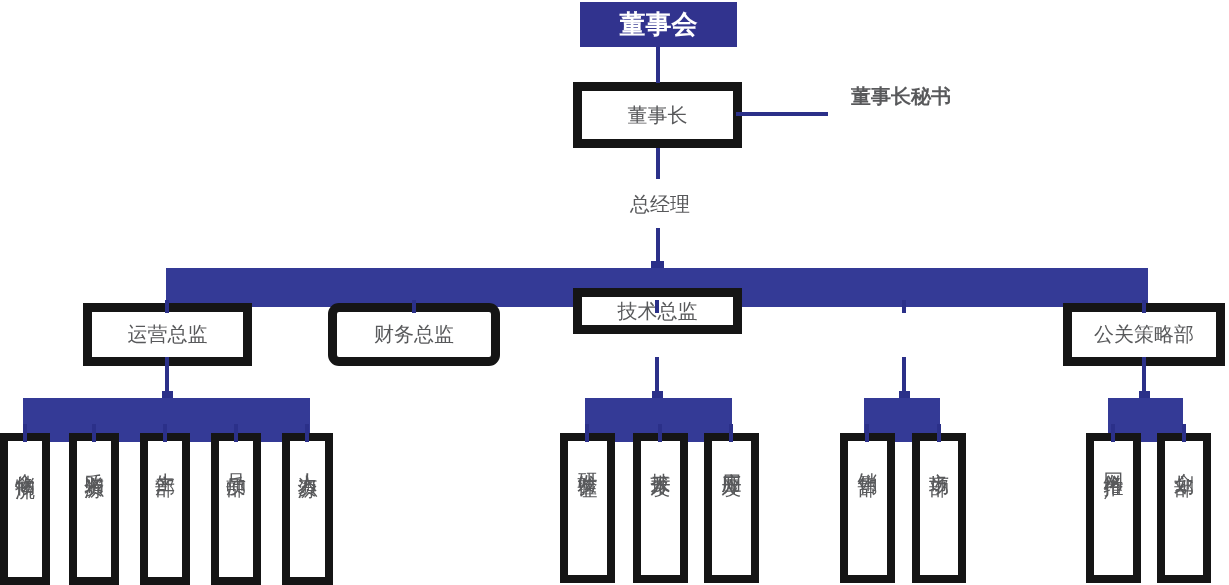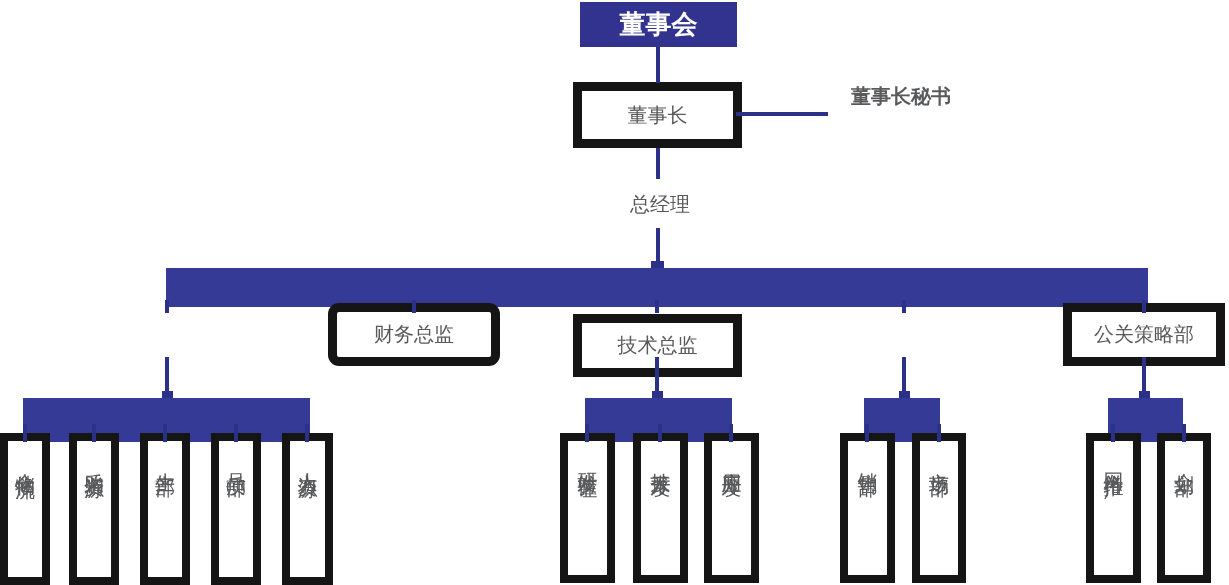--- a/index.html
+++ b/index.html
@@ -50,26 +50,27 @@
   <div class="abs lbl" style="left:846px;top:83px;width:110px;height:27px;font-weight:bold;">董事长秘书</div>
 
   <div class="abs vline" style="left:656px;top:148px;height:31px;"></div>
   <div class="abs lbl" style="left:622px;top:191px;width:76px;height:27px;">总经理</div>
   <div class="abs vline" style="left:656px;top:228px;height:34px;"></div>
   <div class="abs notch" style="left:651px;top:261px;width:13px;height:8px;"></div>
 
   <div class="abs bar" style="left:166px;top:268px;width:982px;height:39px;"></div>
 
   <div class="abs vline" style="left:165px;top:300px;height:13px;"></div>
+  <div class="abs dirbox" style="left:83px;top:303px;width:169px;height:63px;">运营总监</div>
 
   <div class="abs vline" style="left:412px;top:300px;height:13px;"></div>
   <div class="abs dirbox" style="left:328px;top:303px;width:172px;height:63px;border-radius:11px;">财务总监</div>
 
   <div class="abs vline" style="left:655px;top:300px;height:13px;"></div>
-  <div class="abs dirbox" style="left:573px;top:314px;width:169px;height:63px;">技术总监</div>
+  <div class="abs dirbox" style="left:573px;top:288px;width:169px;height:46px;">技术总监</div>
 
   <div class="abs vline" style="left:902px;top:300px;height:13px;"></div>
 
   <div class="abs vline" style="left:1142px;top:300px;height:13px;"></div>
   <div class="abs dirbox" style="left:1063px;top:303px;width:162px;height:63px;">公关策略部</div>
 
   <div class="abs vline" style="left:165px;top:357px;height:41px;"></div>
   <div class="abs notch" style="left:162px;top:391px;width:11px;height:8px;"></div>
   <div class="abs vline" style="left:655px;top:357px;height:41px;"></div>
   <div class="abs notch" style="left:652px;top:391px;width:11px;height:8px;"></div>

